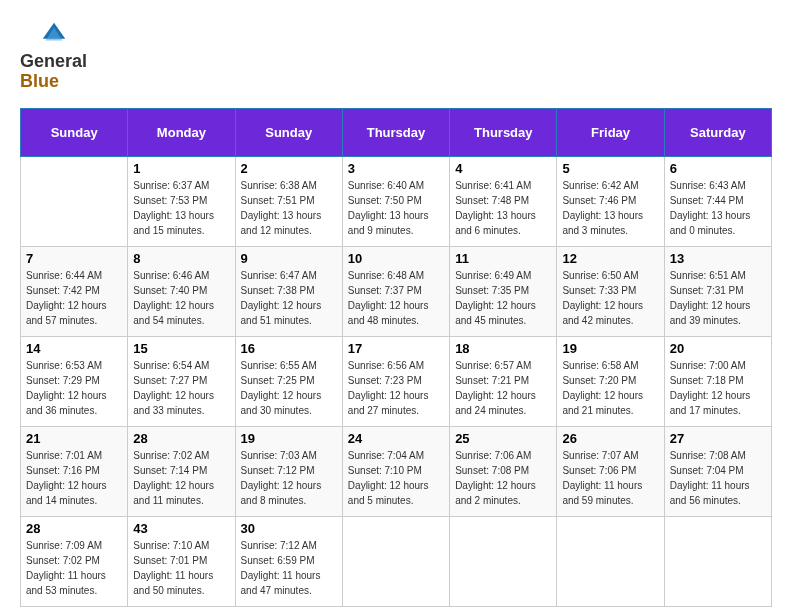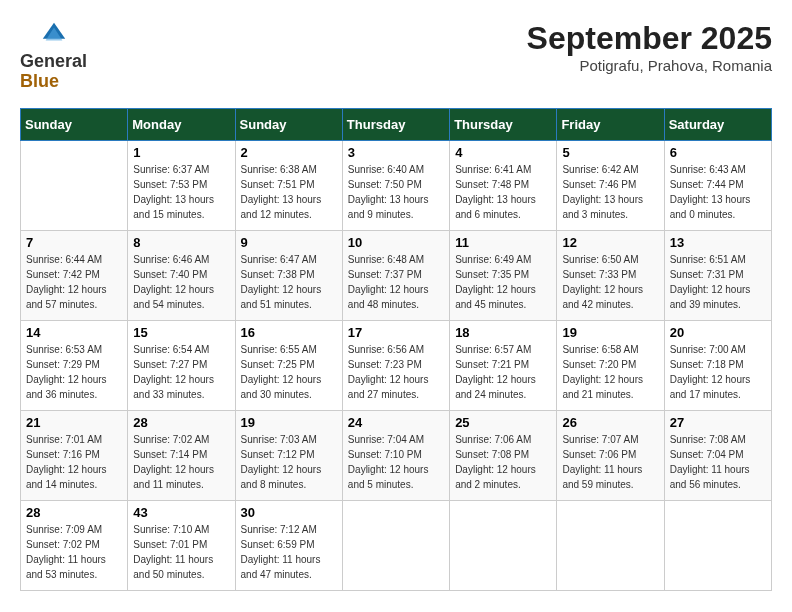--- a/index.html
+++ b/index.html
@@ -42,24 +42,24 @@
     .subtitle {
       font-size: 15px;
       color: #444;
     }
     table {
       width: 100%;
       border-collapse: collapse;
       font-size: 11px;
     }
     thead tr th {
-      background-color: #14532d;
+      background-color: #6d28d9;
       color: #fff;
-      padding: 8px 4px;
-      text-align: left;
+      padding: 16px 4px;
+      text-align: center;
       font-size: 13px;
       font-weight: bold;
       border: 1px solid #2a7abf;
     }
     tbody tr td {
       border: 1px solid #ccc;
       padding: 4px 5px;
       vertical-align: top;
       min-height: 80px;
       height: 90px;
@@ -89,24 +89,20 @@
   <div class="logo">
     <svg class="logo-icon" viewBox="0 0 30 30" xmlns="http://www.w3.org/2000/svg">
       <polygon points="15,3 27,20 3,20" fill="#1a6faf"></polygon>
       <polygon points="15,8 24,22 6,22" fill="#4fa3e0" opacity="0.6"></polygon>
     </svg>
     <div class="logo-text">
       <span class="logo-general">General</span><br>
       <span class="logo-blue">Blue</span>
     </div>
   </div>
-  <div class="title-block">
-    <div class="month-title">September 2025</div>
-    <div class="subtitle">Potigrafu, Prahova, Romania</div>
-  </div>
 </div>
 
 <table>
   <thead>
     <tr>
     <th>Sunday</th>
         <th>Monday</th>
         <th>Sunday</th>
         <th>Thursday</th>
         <th>Thursday</th>

